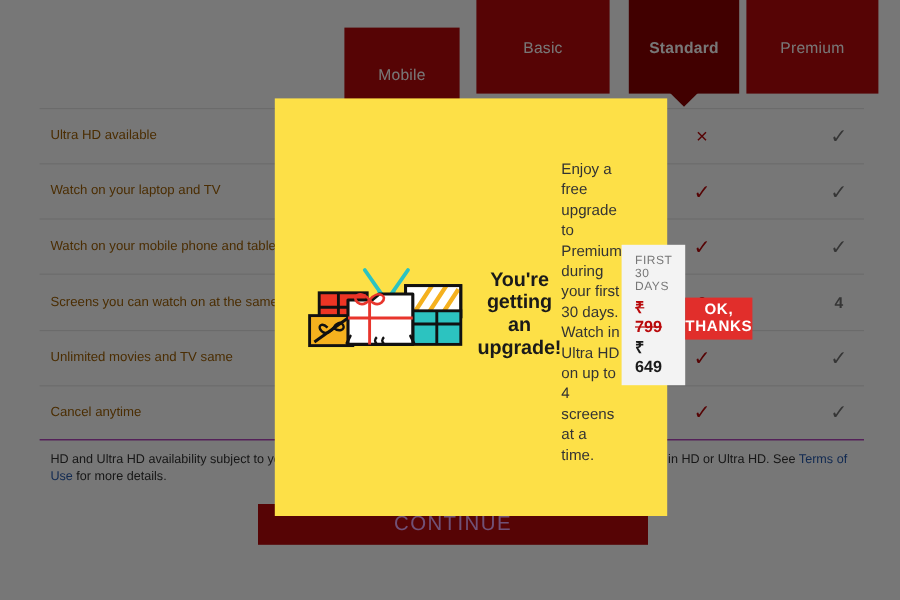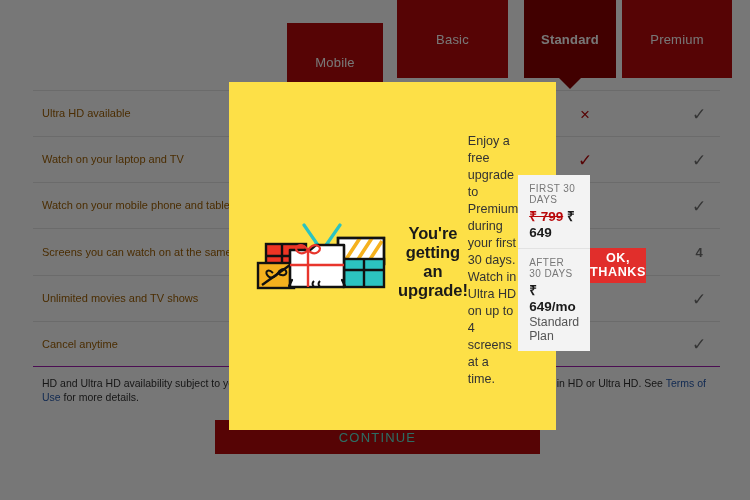--- a/index.html
+++ b/index.html
@@ -65,21 +65,21 @@
   .footnote {
     position: absolute; top: 376px; left: 42px; width: 675px;
     font-size: 10.5px; color: #333333; line-height: 14px;
   }
   .footnote a { color: #2a5db0; text-decoration: none; }
 
   .continue-btn {
     position: absolute; top: 420px; left: 215px;
     width: 325px; height: 34px;
     background: #b9090b; border: none;
-    color: #5eead4; font-size: 13px; letter-spacing: 1.2px;
+    color: #f0abfc; font-size: 17px; letter-spacing: 1.2px;
     display: flex; align-items: center; justify-content: center;
     cursor: pointer;
   }
 
   
   #scrim {
     position: absolute; inset: 0;
     background: rgba(0, 0, 0, 0.535);
   }
 
@@ -161,21 +161,21 @@
       <div class="feature-name">Watch on your mobile phone and tablet</div>
       <div class="mark c-standard">✓</div>
       <div class="mark c-premium">✓</div>
     </div>
     <div class="feature-row tall">
       <div class="feature-name">Screens you can watch on at the same time</div>
       <div class="mark c-standard num">2</div>
       <div class="mark c-premium num">4</div>
     </div>
     <div class="feature-row">
-      <div class="feature-name">Unlimited movies and TV shows</div>
+      <div class="feature-name">Unlimited movies and TV same</div>
       <div class="mark c-standard">✓</div>
       <div class="mark c-premium">✓</div>
     </div>
     <div class="feature-row">
       <div class="feature-name">Cancel anytime</div>
       <div class="mark c-standard">✓</div>
       <div class="mark c-premium">✓</div>
     </div>
   </div>
 
@@ -222,21 +222,16 @@
 
   <div class="modal-title">You're getting an upgrade!</div>
 
   <div class="modal-body">Enjoy a free upgrade to Premium during your first 30 days. Watch in Ultra HD on up to 4 screens at a time.</div>
 
   <div class="price-box">
     <div class="price-sec">
       <div class="price-term">FIRST 30 DAYS</div>
       <div class="price-amount"><span class="old">₹ 799</span> <span>₹ 649</span></div>
     </div>
-    <div class="price-sec">
-      <div class="price-term">AFTER 30 DAYS</div>
-      <div class="price-amount"><span>₹ 649/mo</span></div>
-      <div class="price-plan">Standard Plan</div>
-    </div>
   </div>
 
   <button class="ok-btn">OK, THANKS</button>
 </div>
 
 </body></html>

